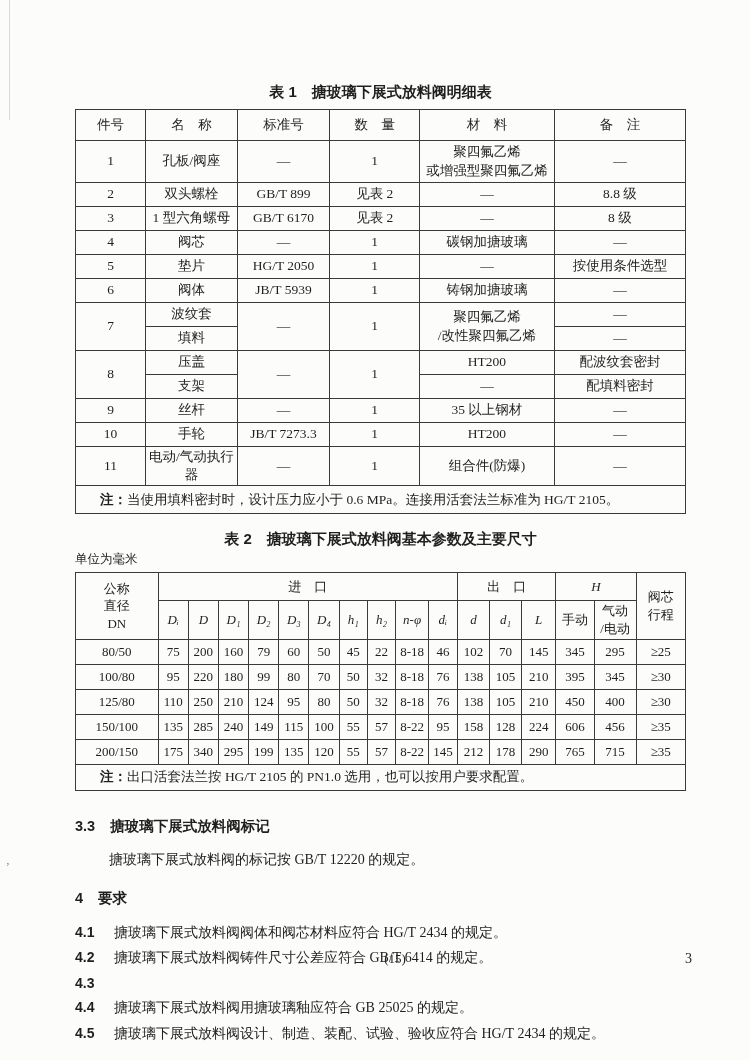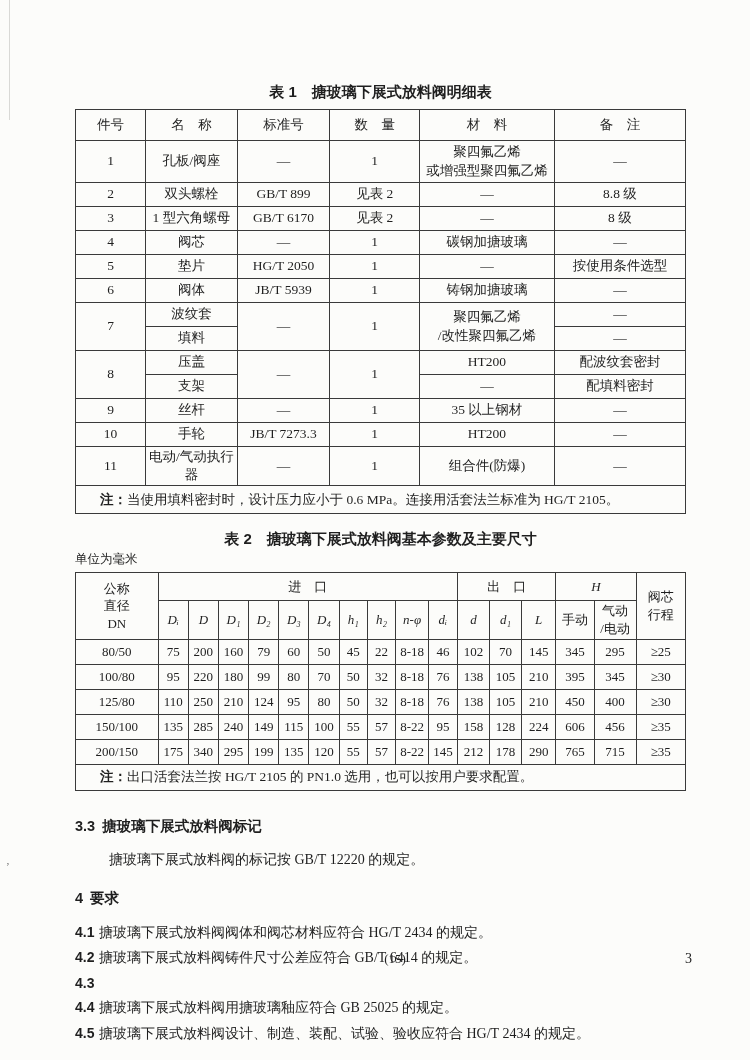--- a/index.html
+++ b/index.html
@@ -45,27 +45,27 @@
   .t1 .h-note{height:28px;}
   .t2 .h-r1{height:28px;}
   .t2 .h-r2{height:38px;}
   .t2 .h-row{height:25px;}
   .t2 .h-note{height:26px;}
   td.tnote{text-align:left;padding-left:24px;font-size:13.5px;}
   .note-label{font-family:"Liberation Sans","DejaVu Sans",sans-serif;font-weight:bold;}
   .sec-heading{
     font-family:"Liberation Sans","DejaVu Sans",sans-serif;
     font-weight:bold;font-size:14.5px;
-    display:flex;gap:7px;align-items:baseline;
+    display:flex;gap:15px;align-items:baseline;
   }
   .s33{margin-top:26px;}
   .s4{margin-top:20px;}
   .sec-body{font-size:14px;margin-top:15px;margin-bottom:18px;text-indent:34px;}
   .req-list{margin-top:16px;}
-  .req-item{display:flex;align-items:baseline;margin-bottom:8.5px;font-size:14px;line-height:1.15;}
+  .req-item{display:flex;gap:15px;align-items:baseline;margin-bottom:8.5px;font-size:14px;line-height:1.15;}
   .req-num{font-family:"Liberation Sans","DejaVu Sans",sans-serif;font-weight:bold;min-width:24px;}
   .footer{position:absolute;left:0;top:951px;width:750px;height:20px;padding-left:40px;}
   .footer-center{position:absolute;left:0;width:100%;text-align:center;font-size:13px;}
   .footer-page{position:absolute;right:98px;top:0;font-size:14px;}
   .margin-mark{position:absolute;left:6px;top:860px;font-size:11px;color:#666;}
 </style>
 </head>
 <body>
 
 <div class="page">

